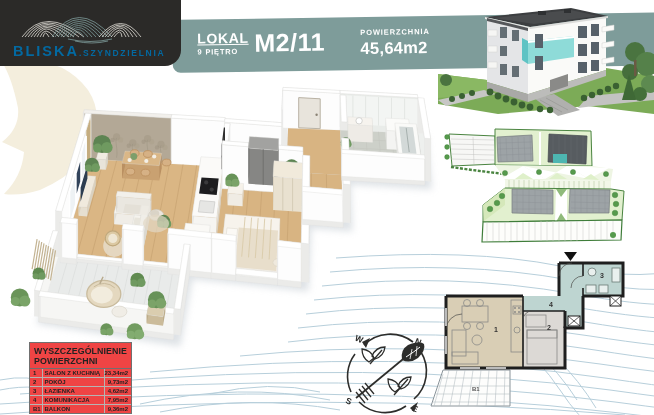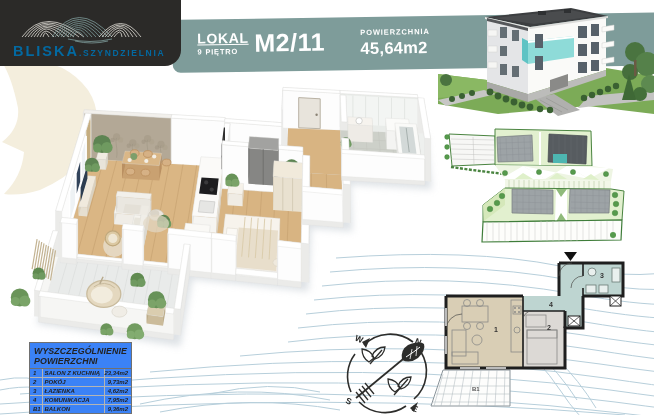--- a/index.html
+++ b/index.html
@@ -1140,21 +1140,21 @@
   </g>
 
   <g font-size="8.5" font-weight="bold" fill="#2d2d2b">
     <text x="73" y="13" transform="rotate(22 77 10)">N</text>
     <text x="4" y="72" transform="rotate(22 7 69)">S</text>
     <text x="13" y="10" transform="rotate(22 17 7)">W</text>
     <text x="70" y="80" transform="rotate(22 74 77)">E</text>
   </g>
 </svg>
 
-<div class="abs" style="left:29px;top:342px;width:101px;background:#3b82f6;border:1.3px solid #707070;color:#222;font-style:italic;">
+<div class="abs" style="left:29px;top:342px;width:101px;background:#ef4444;border:1.3px solid #707070;color:#222;">
 
   <div style="padding:3px 4px 2px 4px;border-bottom:1.3px solid #707070;font-weight:bold;font-size:8.8px;line-height:1.15;letter-spacing:0.1px;">WYSZCZEGÓLNIENIE POWIERZCHNI</div>
   <table style="border-collapse:collapse;width:100%;font-size:6px;line-height:1.05;table-layout:fixed;white-space:nowrap;">
     <colgroup>
         <col style="width:12px">
         <col>
         <col style="width:27px">
       </colgroup>
     <tbody>
         <tr>

